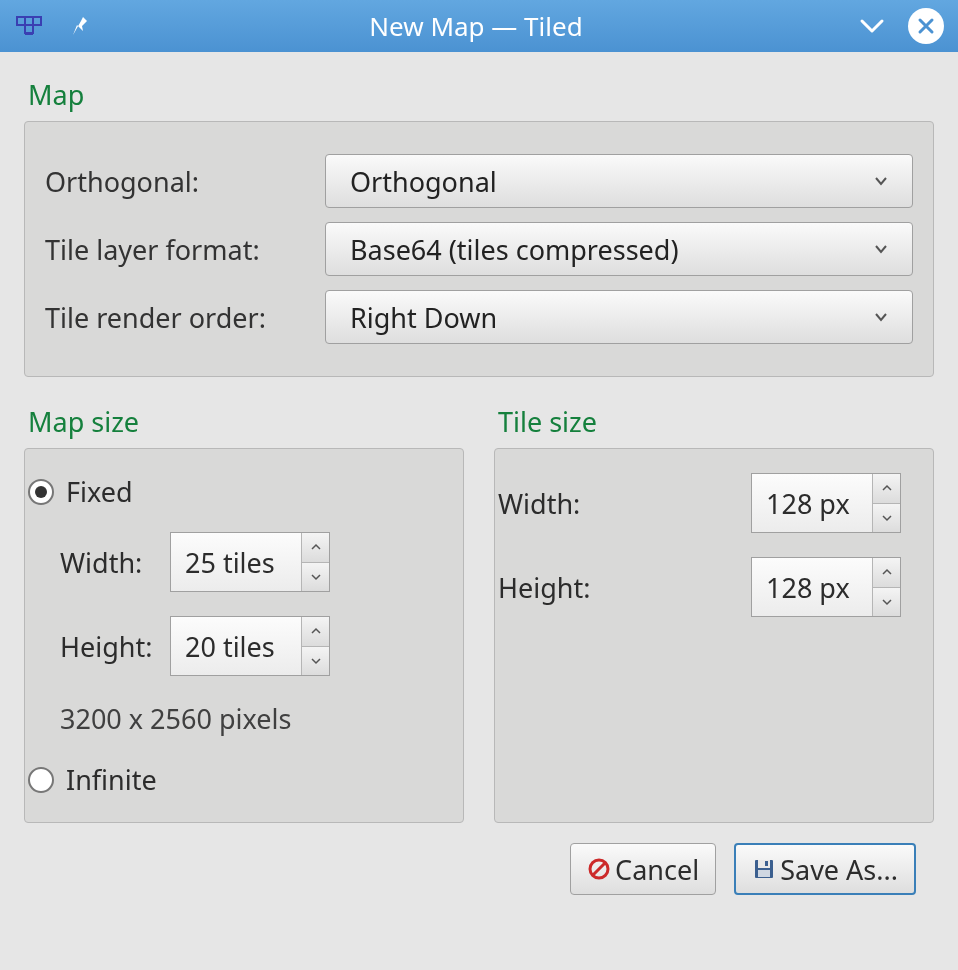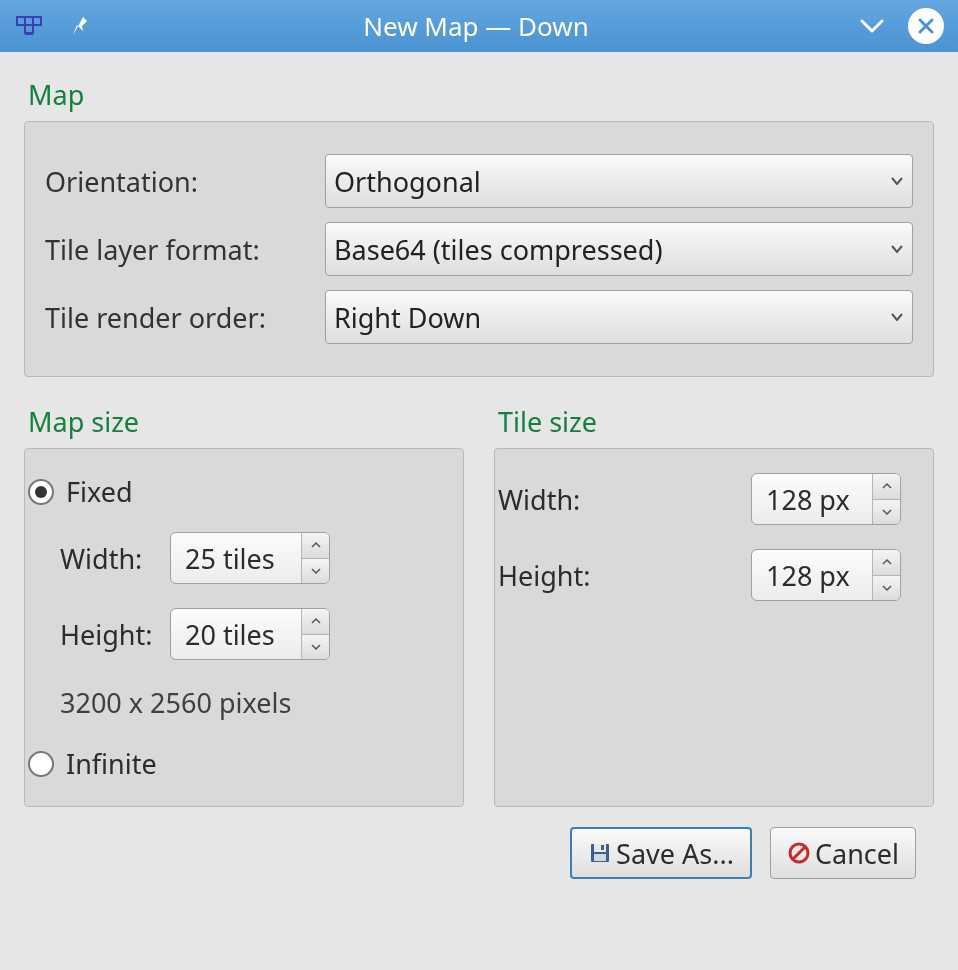--- a/index.html
+++ b/index.html
@@ -61,21 +61,21 @@
     font-size: 27px;
     color: #333;
     width: 280px;
   }
   .combo {
     flex: 1;
     height: 54px;
     display: flex;
     align-items: center;
     justify-content: space-between;
-    padding: 0 8px;
+    padding: 0 24px;
     font-size: 27px;
     color: #222;
     border: 1px solid #a0a0a0;
     border-radius: 4px;
     background: linear-gradient(#fafafa, #dedede);
   }
   .combo .caret svg { display:block; }
 
   
   .two-col {
@@ -120,23 +120,23 @@
     display: flex;
     align-items: center;
     margin: 10px 12px 24px 0;
   }
   .size-row label { font-size: 27px; width: 110px; }
   .size-row.tilesize label { width: 120px; }
 
   .spinbox {
     display: flex;
     align-items: stretch;
-    height: 52px;
+    height: 60px;
     border: 1px solid #a0a0a0;
-    border-radius: 6px;
+    border-radius: 0;
     background: linear-gradient(#fcfcfc,#ececec);
     overflow: hidden;
   }
   .spinbox .val {
     padding: 0 14px;
     display: flex; align-items: center;
     font-size: 27px;
     min-width: 130px;
   }
   .spinbox.small .val { min-width: 120px; }
@@ -201,42 +201,42 @@
           <rect x="11" y="19" width="8" height="2" stroke-width="0" fill="#3a3fb2"></rect>
         </g>
       </svg>
     </span>
     <span>
       <svg width="24" height="24" viewBox="0 0 24 24">
         <path d="M13 3 L17 7 L12 12 L13 17 L7 11 L3 21 L11 7 Z" fill="#ffffff"></path>
       </svg>
     </span>
   </div>
-  <div class="title">New Map — Down</div>
+  <div class="title">New Map — Tiled</div>
   <div class="right-icons">
     <span>
       <svg width="28" height="18" viewBox="0 0 28 18">
         <path d="M4 4 L14 14 L24 4" fill="none" stroke="#ffffff" stroke-width="3" stroke-linecap="round" stroke-linejoin="round"></path>
       </svg>
     </span>
     <span class="close-btn">
       <svg width="20" height="20" viewBox="0 0 20 20">
         <path d="M4 4 L16 16 M16 4 L4 16" stroke-width="3" stroke-linecap="round"></path>
       </svg>
     </span>
   </div>
 </div>
 
 <div class="dialog-body">
 
   <div class="section-label">Map</div>
   <div class="groupbox map-group">
 
     <div class="row">
-      <label>Orientation:</label>
+      <label>Orthogonal:</label>
       <div class="combo">
         <span>Orthogonal</span>
         <span class="caret">
           <svg width="14" height="10" viewBox="0 0 14 10">
               <path d="M2 2 L7 8 L12 2" fill="none" stroke="#555" stroke-width="2"></path>
             </svg>
         </span>
       </div>
     </div>
 
@@ -368,35 +368,35 @@
                 </button>
             </div>
           </div>
         </div>
 
       </div>
     </div>
   </div>
 
   <div class="footer">
+    <div class="btn">
+      <span class="ic">
+        <svg width="24" height="24" viewBox="0 0 24 24">
+          <circle cx="12" cy="12" r="9" fill="none" stroke="#cc2a2a" stroke-width="3"></circle>
+          <line x1="6" y1="18" x2="18" y2="6" stroke="#cc2a2a" stroke-width="3"></line>
+        </svg>
+      </span>
+      <span>Cancel</span>
+    </div>
     <div class="btn primary">
       <span class="ic">
         <svg width="24" height="24" viewBox="0 0 24 24">
           <rect x="3" y="3" width="18" height="18" rx="1" fill="#3b5f8f"></rect>
           <rect x="6" y="3" width="12" height="8" fill="#e8e8e8"></rect>
           <rect x="6" y="13" width="12" height="7" fill="#cfd7e2"></rect>
           <rect x="13" y="4" width="3" height="5" fill="#3b5f8f"></rect>
         </svg>
       </span>
       <span>Save As...</span>
     </div>
-    <div class="btn">
-      <span class="ic">
-        <svg width="24" height="24" viewBox="0 0 24 24">
-          <circle cx="12" cy="12" r="9" fill="none" stroke="#cc2a2a" stroke-width="3"></circle>
-          <line x1="6" y1="18" x2="18" y2="6" stroke="#cc2a2a" stroke-width="3"></line>
-        </svg>
-      </span>
-      <span>Cancel</span>
-    </div>
   </div>
 
 </div>
 
 </body></html>

